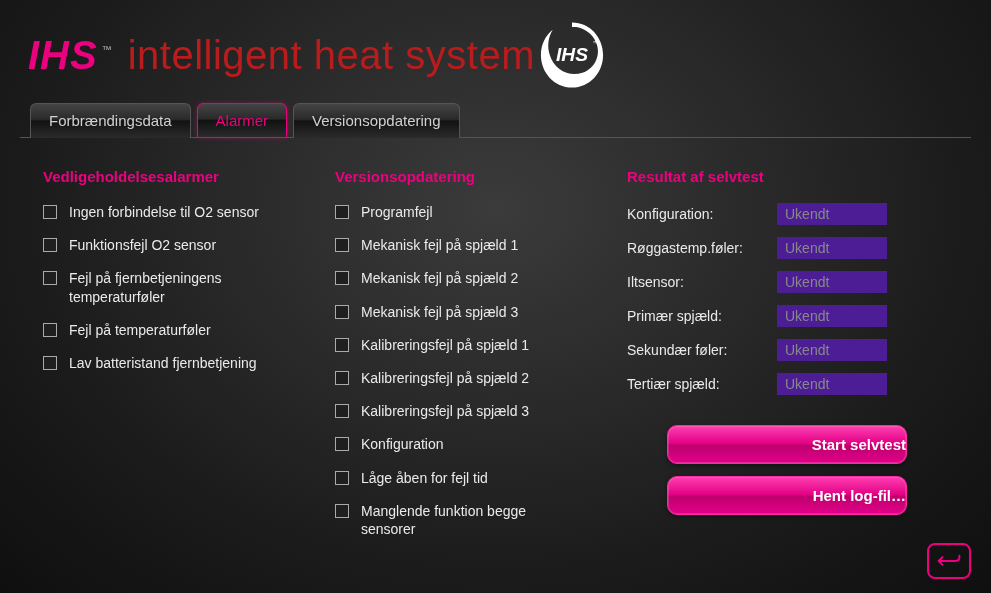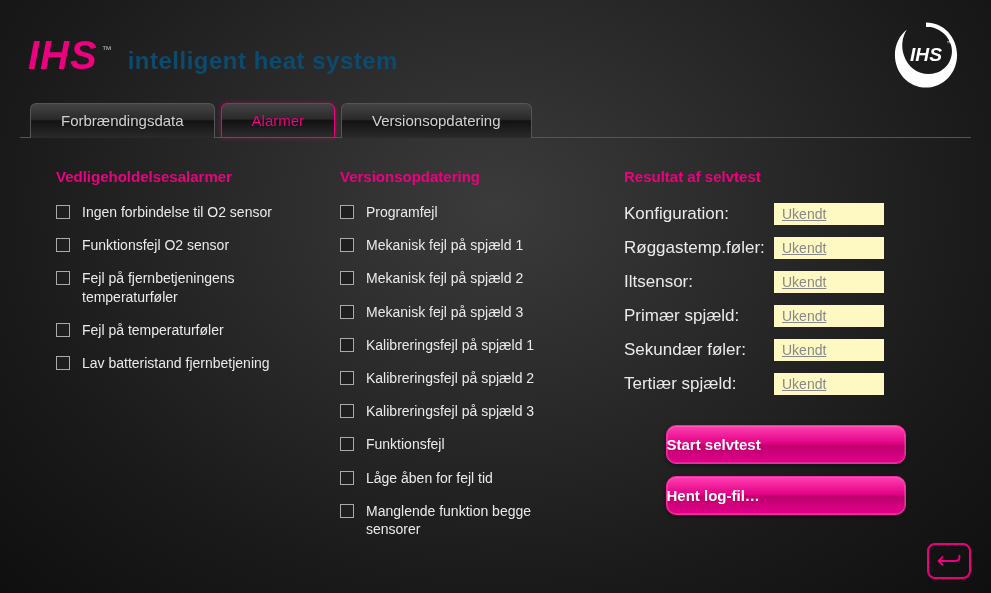--- a/index.html
+++ b/index.html
@@ -5,64 +5,63 @@
   * { box-sizing: border-box; margin: 0; padding: 0; }
   html, body { width: 991px; height: 593px; overflow: hidden; font-family: "Segoe UI", Arial, sans-serif; }
   body {
     background: radial-gradient(ellipse at 50% 35%, #3b3b3b 0%, #1a1a1a 70%, #0f0f0f 100%);
     color: #e8e8e8;
   }
 
   .header {
     display: flex;
     align-items: center;
-    justify-content: space-between;
     padding: 18px 28px 10px 28px;
   }
   .brand { display: flex; align-items: baseline; gap: 10px; }
   .brand-ihs {
     font-size: 40px; font-weight: 800; font-style: italic; color: #ed007f;
     letter-spacing: 1px;
   }
   .brand-tm { font-size: 10px; color: #bbb; position: relative; top: -16px; left: -6px; }
-  .brand-sub { font-size: 24px; font-weight: 700; color: #0c4a6e; letter-spacing: 0.5px; }
+  .brand-sub { font-size: 40px; font-weight: 400; color: #b91c1c; letter-spacing: 0.5px; }
 
   .logo { width: 74px; height: 74px; position: relative; }
   .logo svg { width: 74px; height: 74px; }
 
   .tabbar {
     margin: 0 20px;
     border-bottom: 1px solid #555;
     padding: 0 10px;
     display: flex;
     gap: 6px;
   }
   .tab {
-    padding: 8px 30px;
+    padding: 8px 18px;
     border: 1px solid #555;
     border-bottom: none;
     border-radius: 6px 6px 0 0;
     background: linear-gradient(#444 0%, #2a2a2a 45%, #121212 50%, #2b2b2b 100%);
     color: #d0d0d0;
     font-size: 15px;
     cursor: pointer;
     position: relative;
     top: 1px;
   }
   .tab.active {
     border: 1px solid #ed007f;
     color: #ed007f;
     box-shadow: 0 0 4px rgba(237,0,127,0.4);
   }
 
   .content {
     display: grid;
     grid-template-columns: 280px 280px 1fr;
-    gap: 4px;
-    padding: 30px 24px 10px 56px;
+    gap: 12px;
+    padding: 30px 24px 10px 43px;
   }
 
   .col-title {
     color: #ed007f;
     font-weight: 600;
     font-size: 15px;
     margin-bottom: 18px;
   }
 
   .alarm-list { display: flex; flex-direction: column; gap: 15px; }
@@ -75,36 +74,35 @@
     margin-top: 2px;
   }
   .alarm-item .label { font-size: 14px; line-height: 1.3; color: #eaeaea; max-width: 220px; }
 
   .results { padding-right: 20px; }
   .result-row {
     display: flex;
     align-items: center;
     margin-bottom: 12px;
   }
-  .result-row .rlabel { width: 150px; font-size: 17px; color: #eaeaea; }
+  .result-row .rlabel { width: 150px; font-size: 14px; color: #eaeaea; }
   .result-row .rval {
     flex: 1;
     max-width: 110px;
-    background: #fef9c3;
+    background: #4c1d95;
     padding: 3px 8px;
     font-size: 14px;
     color: #888;
-    text-decoration: underline;
   }
 
   .btn-stack { margin-top: 30px; display: flex; flex-direction: column; align-items: center; gap: 12px; }
   .pink-btn {
     width: 240px;
     padding: 10px 0;
-    text-align: left;
+    text-align: right;
     border-radius: 10px;
     border: 1px solid #ff2aa2;
     background: linear-gradient(#ff3fb1 0%, #e20084 48%, #be006d 52%, #e2008a 100%);
     color: #fff;
     font-size: 15px;
     font-weight: 600;
     cursor: pointer;
     box-shadow: 0 0 0 1px rgba(255,255,255,0.15) inset, 0 2px 4px rgba(0,0,0,0.4);
   }
 
@@ -198,21 +196,21 @@
         <div class="alarm-item">
           <div class="box"></div>
           <div class="label">Kalibreringsfejl på spjæld 2</div>
         </div>
         <div class="alarm-item">
           <div class="box"></div>
           <div class="label">Kalibreringsfejl på spjæld 3</div>
         </div>
         <div class="alarm-item">
           <div class="box"></div>
-          <div class="label">Funktionsfejl</div>
+          <div class="label">Konfiguration</div>
         </div>
         <div class="alarm-item">
           <div class="box"></div>
           <div class="label">Låge åben for fejl tid</div>
         </div>
         <div class="alarm-item">
           <div class="box"></div>
           <div class="label">Manglende funktion begge sensorer</div>
         </div>
       </div>

